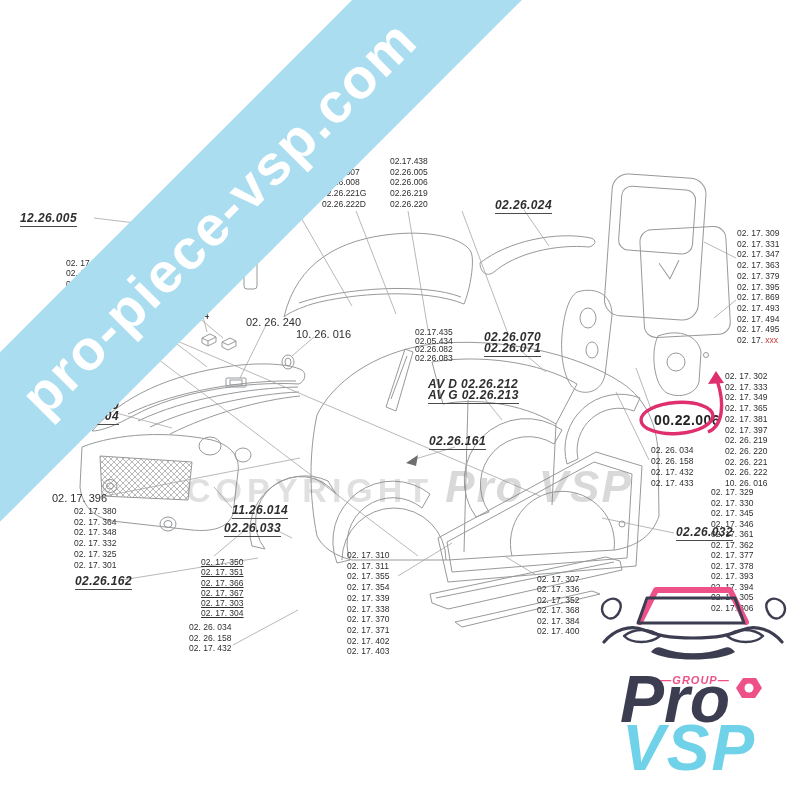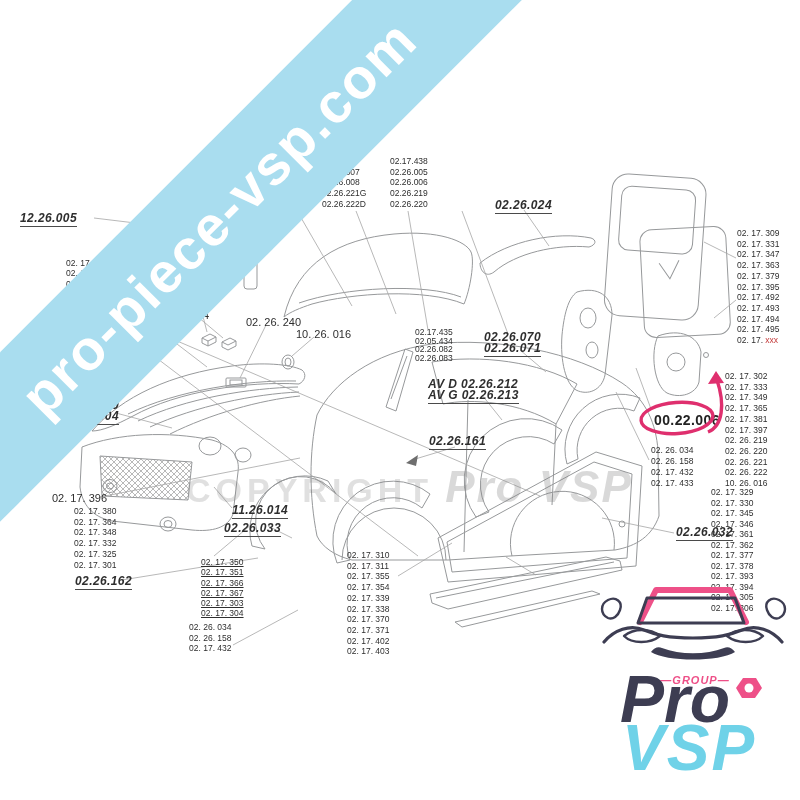--- a/index.html
+++ b/index.html
@@ -214,21 +214,21 @@
       <div>02.26.082</div>
       <div>02.26.083</div>
     </div>
     <div class="col" style="left: 737px; top: 228px; line-height: 10.7px;">
       <div>02. 17. 309</div>
       <div>02. 17. 331</div>
       <div>02. 17. 347</div>
       <div>02. 17. 363</div>
       <div>02. 17. 379</div>
       <div>02. 17. 395</div>
-      <div>02. 17. 492</div>
+      <div>02. 17. 869</div>
       <div>02. 17. 493</div>
       <div>02. 17. 494</div>
       <div>02. 17. 495</div>
       <div><span>02. 17. </span><span class="red">xxx</span></div>
     </div>
     <div class="col" style="left: 725px; top: 371px; line-height: 10.7px;">
       <div>02. 17. 302</div>
       <div>02. 17. 333</div>
       <div>02. 17. 349</div>
       <div>02. 17. 365</div>
@@ -286,20 +286,28 @@
       <div>02. 17. 311</div>
       <div>02. 17. 355</div>
       <div>02. 17. 354</div>
       <div>02. 17. 339</div>
       <div>02. 17. 338</div>
       <div>02. 17. 370</div>
       <div>02. 17. 371</div>
       <div>02. 17. 402</div>
       <div>02. 17. 403</div>
     </div>
+    <div class="col" style="left: 537px; top: 574px; line-height: 10.4px;">
+      <div>02. 17. 307</div>
+      <div>02. 17. 336</div>
+      <div>02. 17. 352</div>
+      <div>02. 17. 368</div>
+      <div>02. 17. 384</div>
+      <div>02. 17. 400</div>
+    </div>
   </div>
 
 <div id="highlight-label" style="left:654px;top:412px">00.22.006</div>
 
 <svg id="overlay" width="800" height="800" viewBox="0 0 800 800" fill="none">
   <ellipse cx="677" cy="418" rx="36" ry="15.5" transform="rotate(-4 677 418)" stroke="#df2f6e" stroke-width="3.4"></ellipse>
   <path d="M708,432 C723,426 725,404 717,380" stroke="#df2f6e" stroke-width="3.4"></path>
   <polygon points="716,371 708,384 724,383" fill="#df2f6e"></polygon>
 </svg>
 

